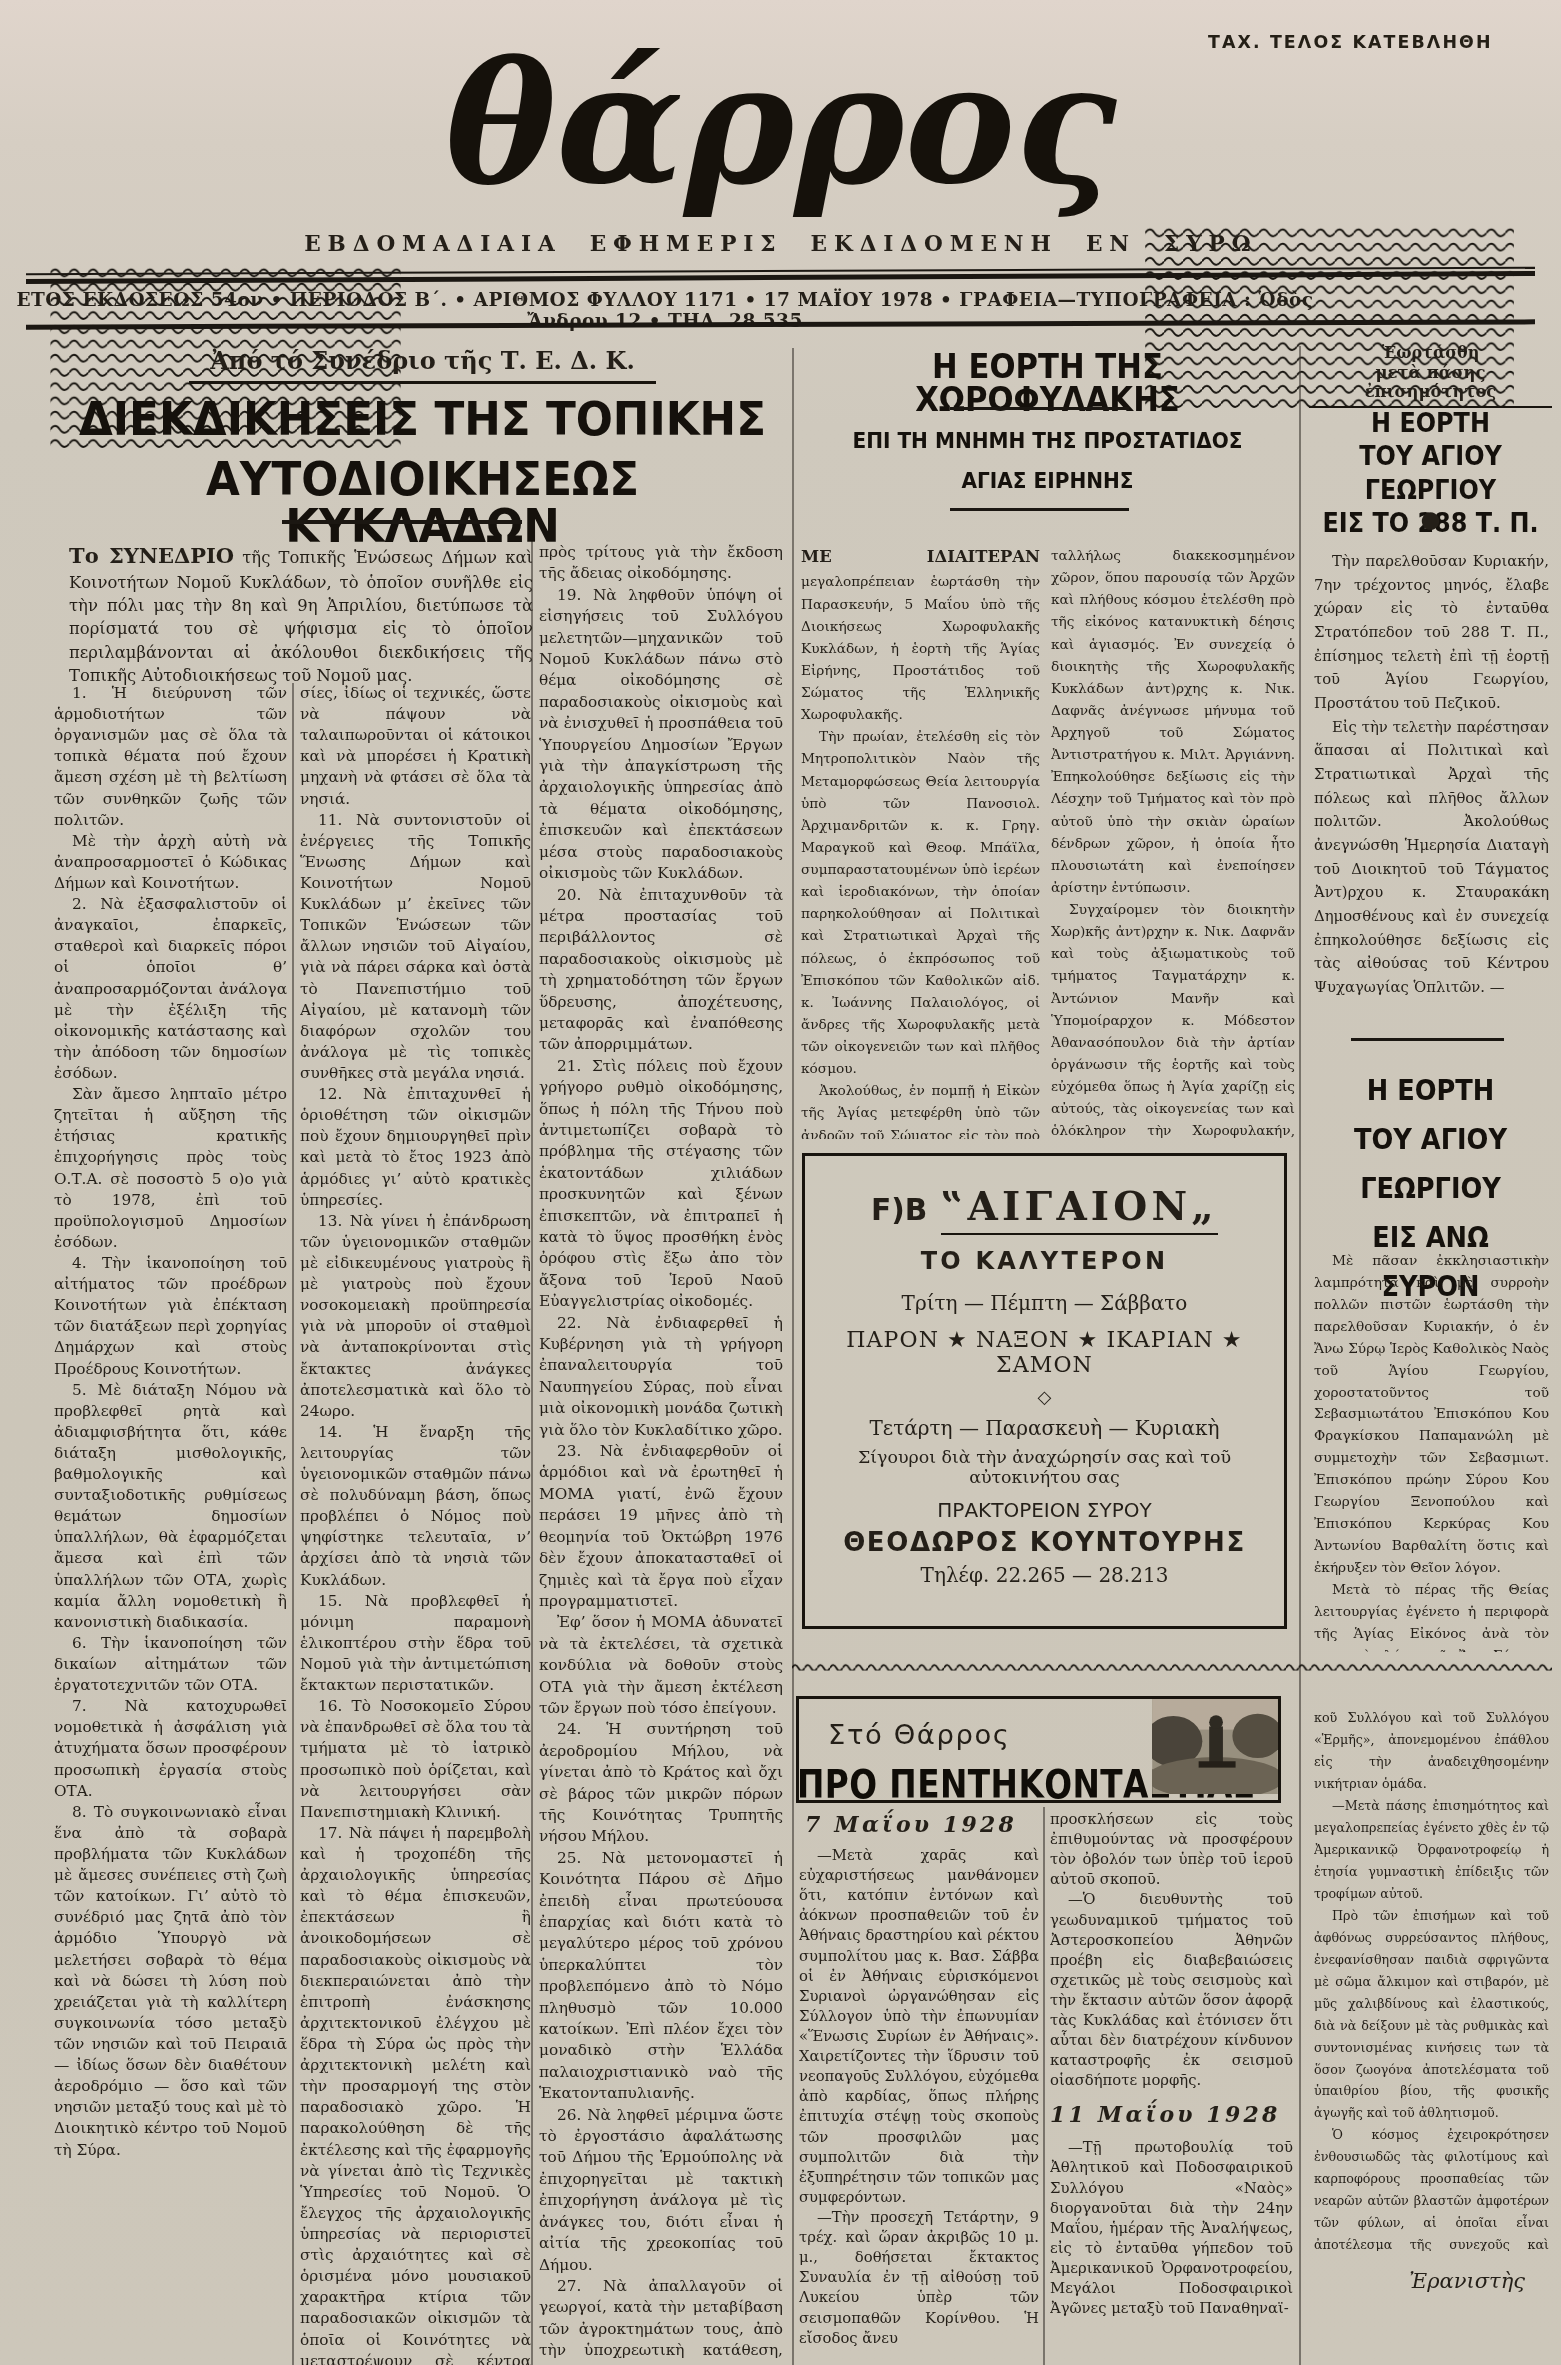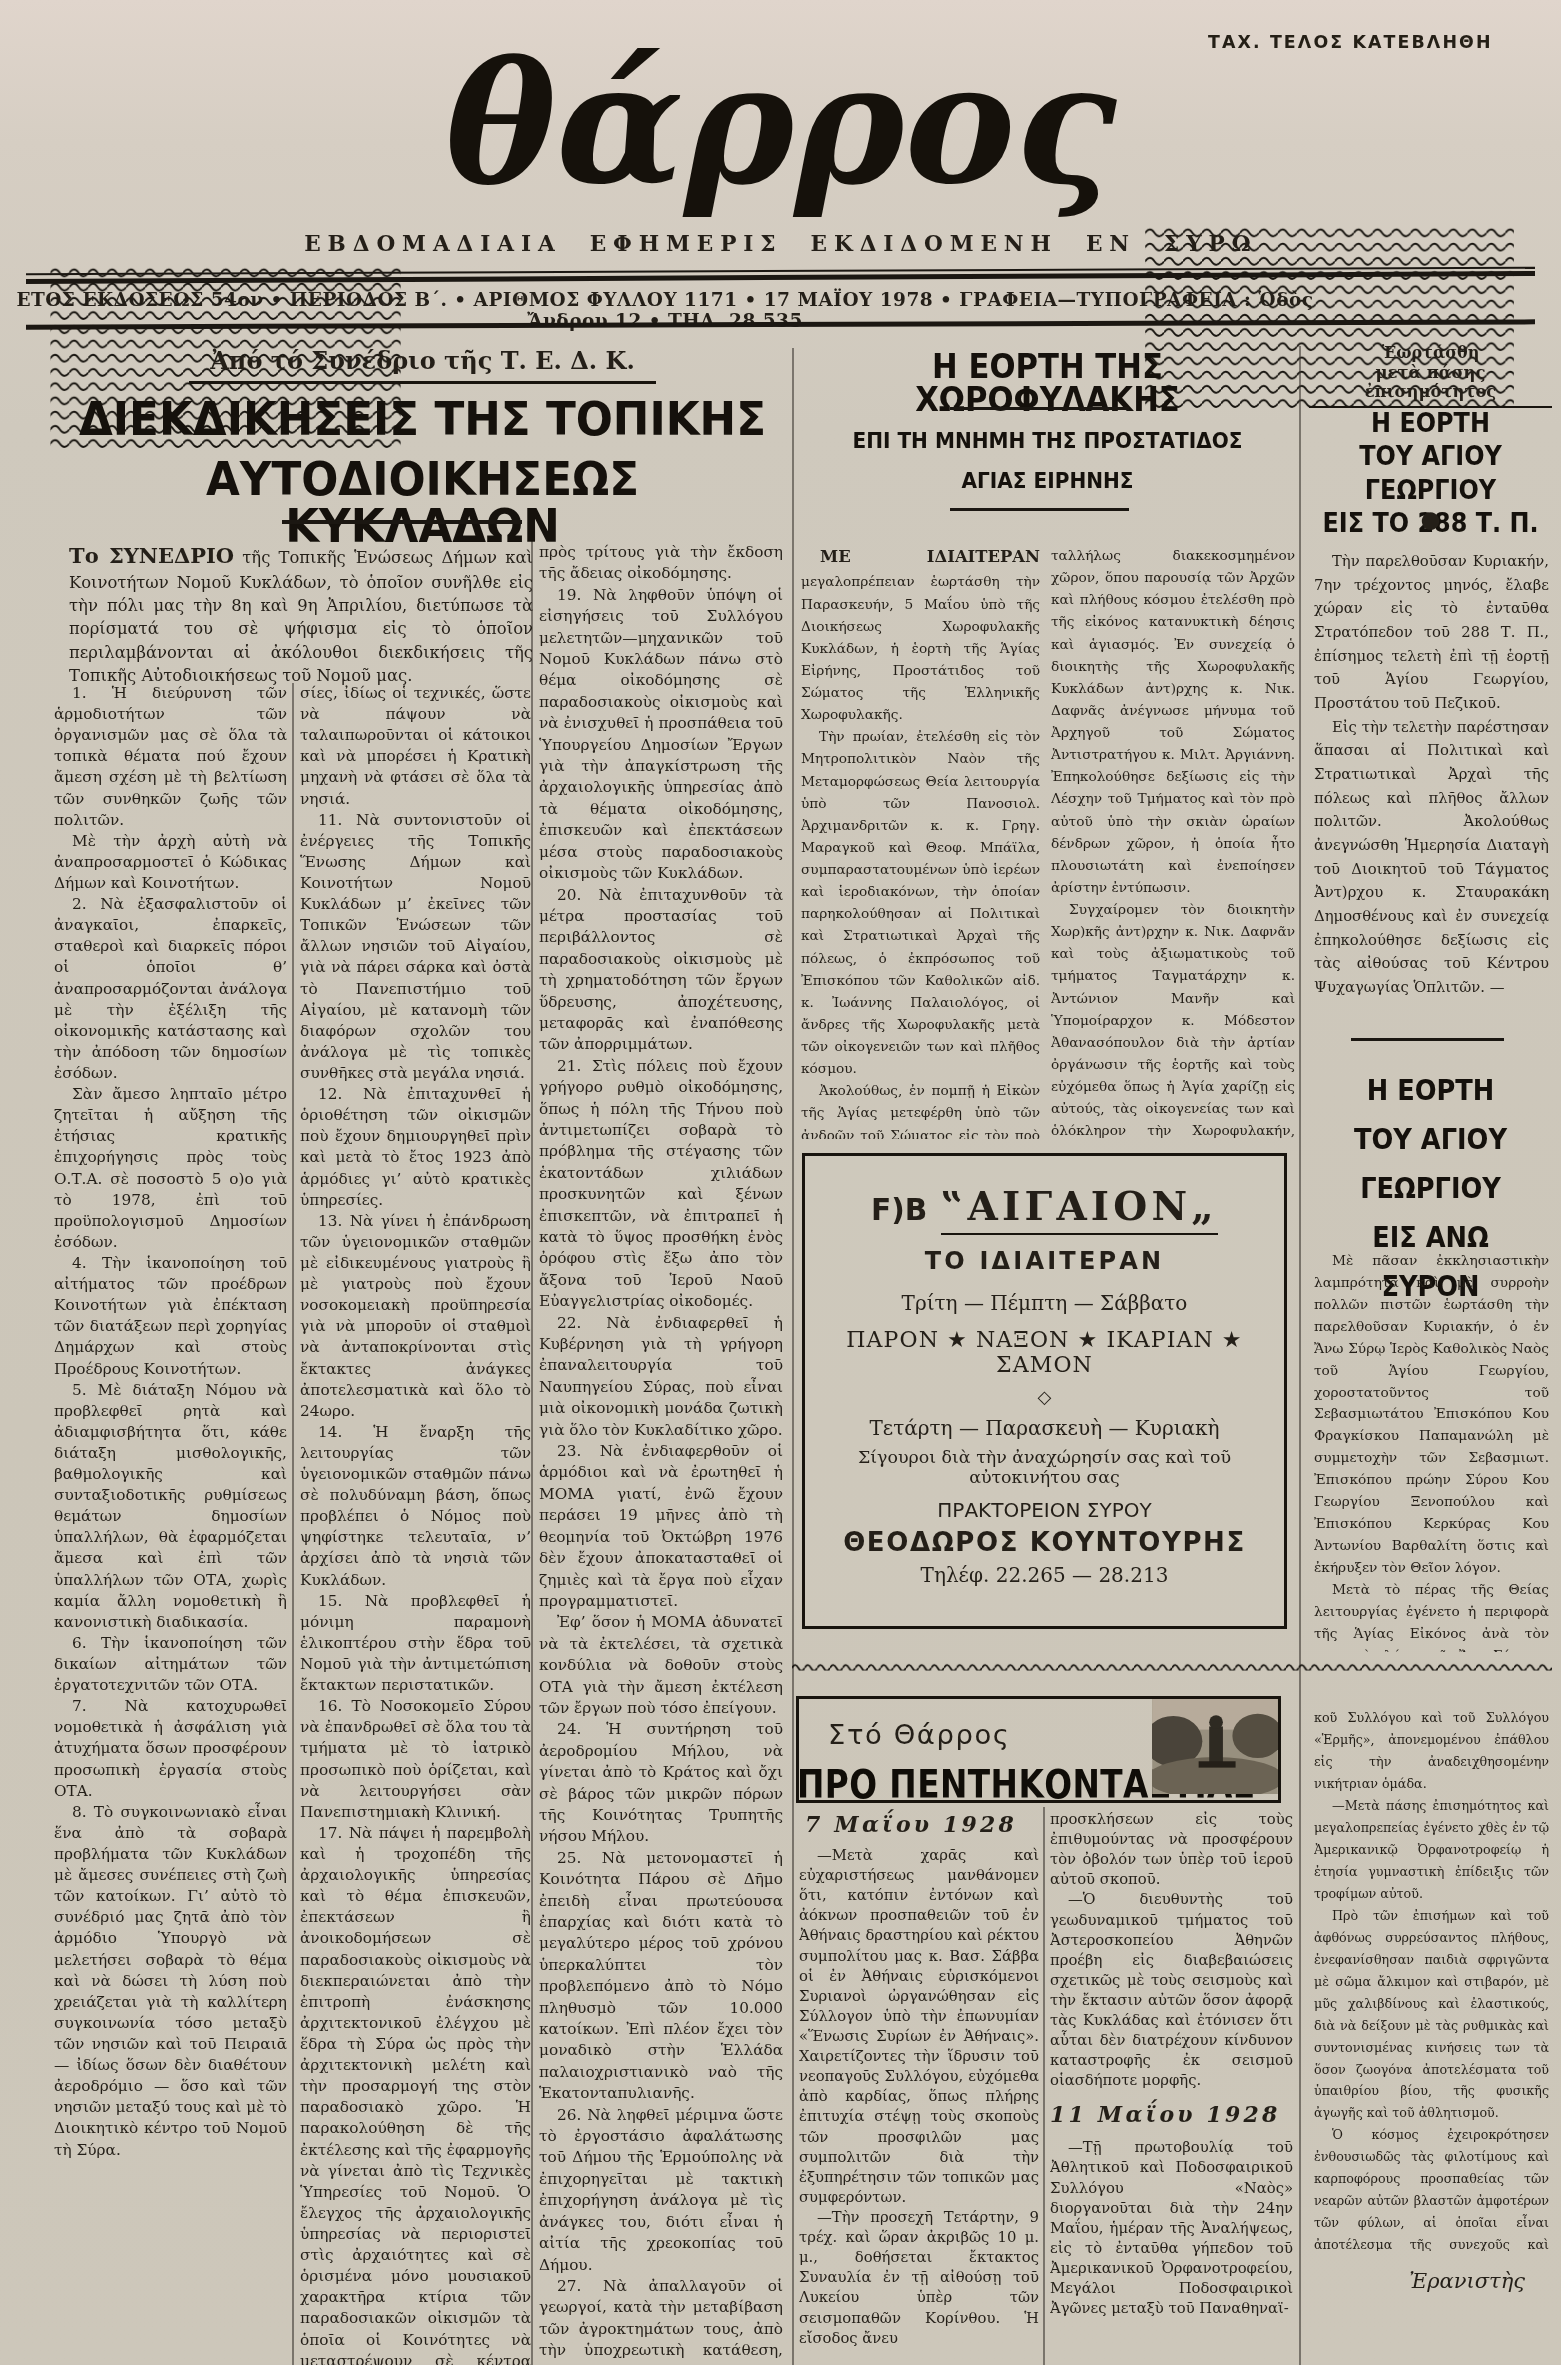--- a/index.html
+++ b/index.html
@@ -116,35 +116,35 @@
     <p>27. Νὰ ἀπαλλαγοῦν οἱ γεωργοί, κατὰ τὴν μεταβίβαση τῶν ἀγροκτημάτων τους, ἀπὸ τὴν ὑποχρεωτικὴ κατάθεση, στὸ συμβολαιογράφο, τοῦ σχετικοῦ τοπογραφικοῦ σχεδιαγράμματος.</p>
   </div>
 
   <div class="abs ctr headline cond" style="left:797px;top:350px;width:501px;font-size:33px;line-height:1;">Η ΕΟΡΤΗ ΤΗΣ ΧΩΡΟΦΥΛΑΚΗΣ</div>
   <div class="abs rule" style="left:950px;top:407px;width:179px;height:2.6px;"></div>
   <div class="abs ctr headline cond" style="left:797px;top:428px;width:501px;font-size:21.6px;font-weight:700;">ΕΠΙ ΤΗ ΜΝΗΜΗ ΤΗΣ ΠΡΟΣΤΑΤΙΔΟΣ</div>
   <div class="abs ctr headline cond" style="left:797px;top:468px;width:501px;font-size:21.6px;font-weight:700;">ΑΓΙΑΣ ΕΙΡΗΝΗΣ</div>
   <div class="abs rule" style="left:950px;top:508px;width:179px;height:2.6px;"></div>
 
   <div class="abs jc clip bodytext" style="left:801px;top:544px;width:239px;height:595px;font-size:13.7px;line-height:1.615;">
-    <p class="noind"><span style="font-weight:700;font-size:16.4px;margin-left:19px;">ΜΕ ΙΔΙΑΙΤΕΡΑΝ</span><span> μεγαλοπρέπειαν ἑωρτάσθη τὴν Παρασκευήν, 5 Μαΐου ὑπὸ τῆς Διοικήσεως Χωροφυλακῆς Κυκλάδων, ἡ ἑορτὴ τῆς Ἁγίας Εἰρήνης, Προστάτιδος τοῦ Σώματος τῆς Ἑλληνικῆς Χωροφυλακῆς.</span></p>
+    <p class="noind"><span style="font-weight:700;font-size:16.4px;">ΜΕ ΙΔΙΑΙΤΕΡΑΝ</span><span> μεγαλοπρέπειαν ἑωρτάσθη τὴν Παρασκευήν, 5 Μαΐου ὑπὸ τῆς Διοικήσεως Χωροφυλακῆς Κυκλάδων, ἡ ἑορτὴ τῆς Ἁγίας Εἰρήνης, Προστάτιδος τοῦ Σώματος τῆς Ἑλληνικῆς Χωροφυλακῆς.</span></p>
     <p>Τὴν πρωίαν, ἐτελέσθη εἰς τὸν Μητροπολιτικὸν Ναὸν τῆς Μεταμορφώσεως Θεία λειτουργία ὑπὸ τῶν Πανοσιολ. Ἀρχιμανδριτῶν κ. κ. Γρηγ. Μαραγκοῦ καὶ Θεοφ. Μπάϊλα, συμπαραστατουμένων ὑπὸ ἱερέων καὶ ἱεροδιακόνων, τὴν ὁποίαν παρηκολούθησαν αἱ Πολιτικαὶ καὶ Στρατιωτικαὶ Ἀρχαὶ τῆς πόλεως, ὁ ἐκπρόσωπος τοῦ Ἐπισκόπου τῶν Καθολικῶν αἰδ. κ. Ἰωάννης Παλαιολόγος, οἱ ἄνδρες τῆς Χωροφυλακῆς μετὰ τῶν οἰκογενειῶν των καὶ πλῆθος κόσμου.</p>
     <p>Ἀκολούθως, ἐν πομπῇ ἡ Εἰκὼν τῆς Ἁγίας μετεφέρθη ὑπὸ τῶν ἀνδρῶν τοῦ Σώματος εἰς τὸν πρὸ τοῦ οἰκήματος τοῦ Ἀστυνομικοῦ Τμήματος, ἐν τῇ πλατείᾳ Μιαούλη, κα-</p>
   </div>
   <div class="abs jc clip bodytext" style="left:1051px;top:544px;width:244px;height:595px;font-size:13.7px;line-height:1.615;">
     <p class="noind">ταλλήλως διακεκοσμημένον χῶρον, ὅπου παρουσίᾳ τῶν Ἀρχῶν καὶ πλήθους κόσμου ἐτελέσθη πρὸ τῆς εἰκόνος κατανυκτικὴ δέησις καὶ ἁγιασμός. Ἐν συνεχείᾳ ὁ διοικητὴς τῆς Χωροφυλακῆς Κυκλάδων ἀντ)ρχης κ. Νικ. Δαφνᾶς ἀνέγνωσε μήνυμα τοῦ Ἀρχηγοῦ τοῦ Σώματος Ἀντιστρατήγου κ. Μιλτ. Ἀργιάννη. Ἐπηκολούθησε δεξίωσις εἰς τὴν Λέσχην τοῦ Τμήματος καὶ τὸν πρὸ αὐτοῦ ὑπὸ τὴν σκιὰν ὡραίων δένδρων χῶρον, ἡ ὁποία ἦτο πλουσιωτάτη καὶ ἐνεποίησεν ἀρίστην ἐντύπωσιν.</p>
     <p>Συγχαίρομεν τὸν διοικητὴν Χωρ)κῆς ἀντ)ρχην κ. Νικ. Δαφνᾶν καὶ τοὺς ἀξιωματικοὺς τοῦ τμήματος Ταγματάρχην κ. Ἀντώνιον Μανῆν καὶ Ὑπομοίραρχον κ. Μόδεστον Ἀθανασόπουλον διὰ τὴν ἀρτίαν ὀργάνωσιν τῆς ἑορτῆς καὶ τοὺς εὐχόμεθα ὅπως ἡ Ἁγία χαρίζῃ εἰς αὐτούς, τὰς οἰκογενείας των καὶ ὁλόκληρον τὴν Χωροφυλακήν, πᾶσαν ὑγείαν, πρόοδον καὶ εὐτυχίαν, ἐπ’ ἀγαθῷ τῆς Πατρίδος.</p>
   </div>
 
   <div class="abs boxed ctr" style="left:802px;top:1153px;width:479px;height:470px;background:rgba(255,255,255,.04);text-align:center;">
     <div style="margin-top:27.4px;font-size:39px;font-weight:700;">
       <span class="sans" style="font-size:29.6px;">F)B</span>
       <span style="border-bottom:2.6px solid #18140e;padding-bottom:3.2px;letter-spacing:4.2px;">‟ΑΙΓΑΙΟΝ„</span>
     </div>
-    <div style="margin-top:18px;font-size:24px;font-weight:800;letter-spacing:3.2px;" class="sans">ΤΟ ΙΔΙΑΙΤΕΡΑΝ</div>
+    <div style="margin-top:18px;font-size:24px;font-weight:800;letter-spacing:3.2px;" class="sans">ΤΟ ΚΑΛΥΤΕΡΟΝ</div>
     <div style="margin-top:16px;font-size:20px;">Τρίτη  —  Πέμπτη  —  Σάββατο</div>
     <div style="margin-top:11.6px;font-size:22px;letter-spacing:1.1px;">ΠΑΡΟΝ ★ ΝΑΞΟΝ ★ ΙΚΑΡΙΑΝ ★ ΣΑΜΟΝ</div>
     <div style="margin-top:9.5px;font-size:18px;font-weight:700;">◇</div>
     <div style="margin-top:8.4px;font-size:20px;">Τετάρτη  —  Παρασκευὴ  —  Κυριακὴ</div>
     <div style="margin-top:7.4px;font-size:17.4px;padding:0 32px;">Σίγουροι διὰ τὴν ἀναχώρησίν σας καὶ τοῦ αὐτοκινήτου σας</div>
     <div style="margin-top:10.6px;font-size:20px;" class="sans">ΠΡΑΚΤΟΡΕΙΟΝ ΣΥΡΟΥ</div>
     <div style="margin-top:5.3px;font-size:26px;font-weight:700;letter-spacing:1.6px;" class="sans">ΘΕΟΔΩΡΟΣ ΚΟΥΝΤΟΥΡΗΣ</div>
     <div style="margin-top:6.3px;font-size:20px;">Τηλέφ.  22.265 — 28.213</div>
   </div>
 

